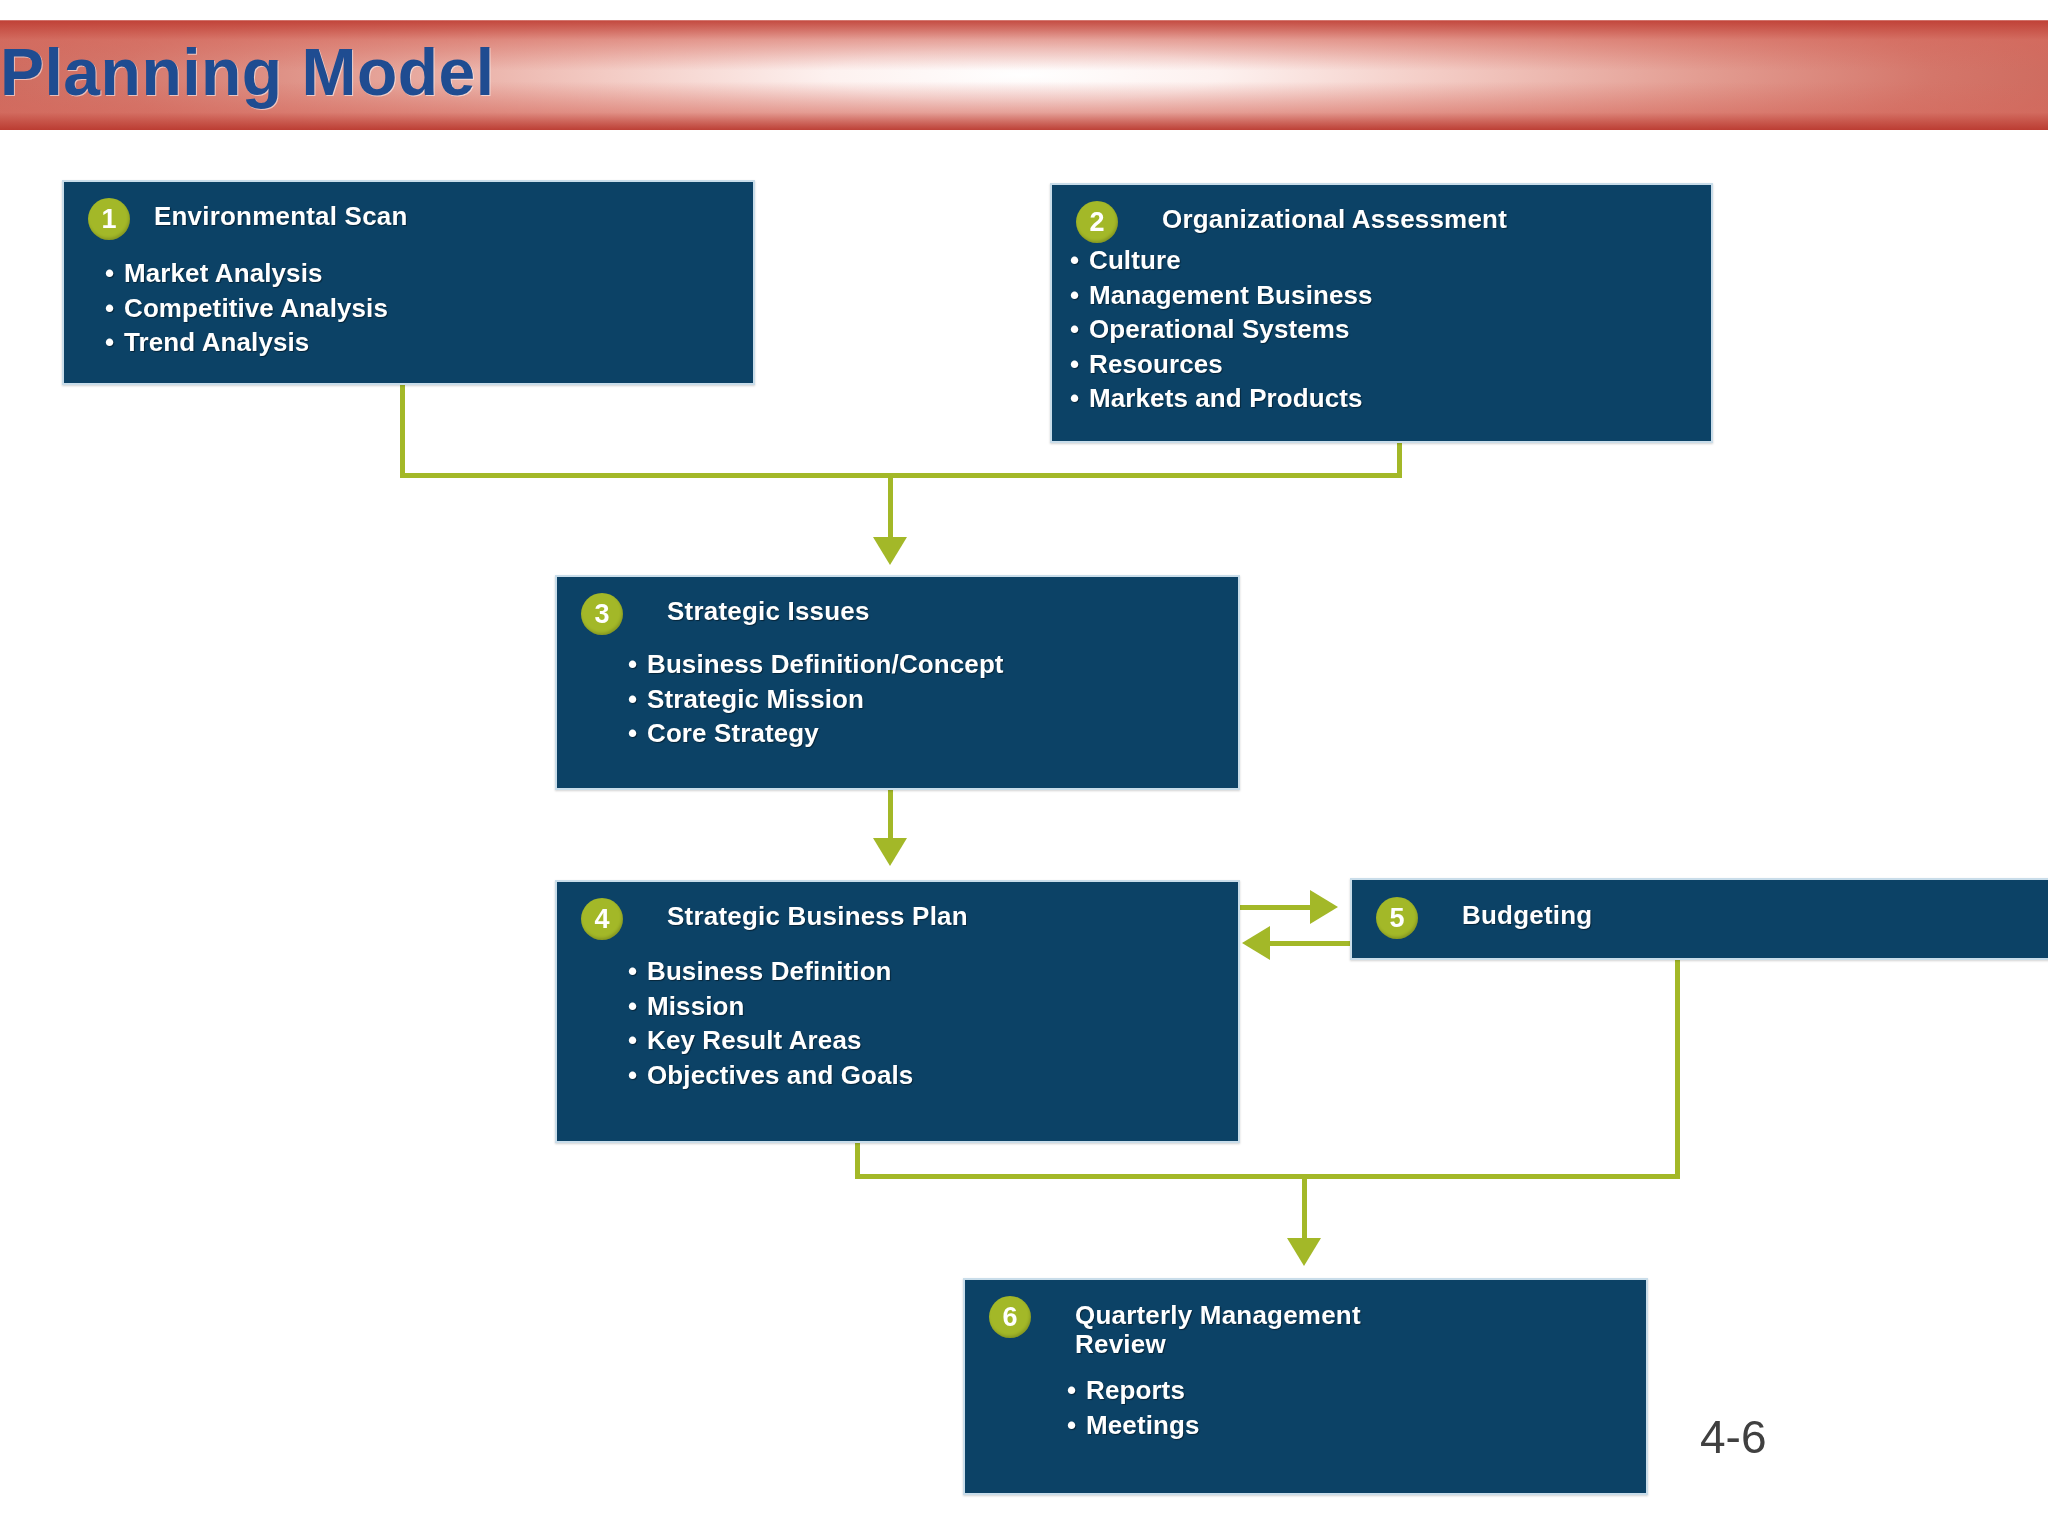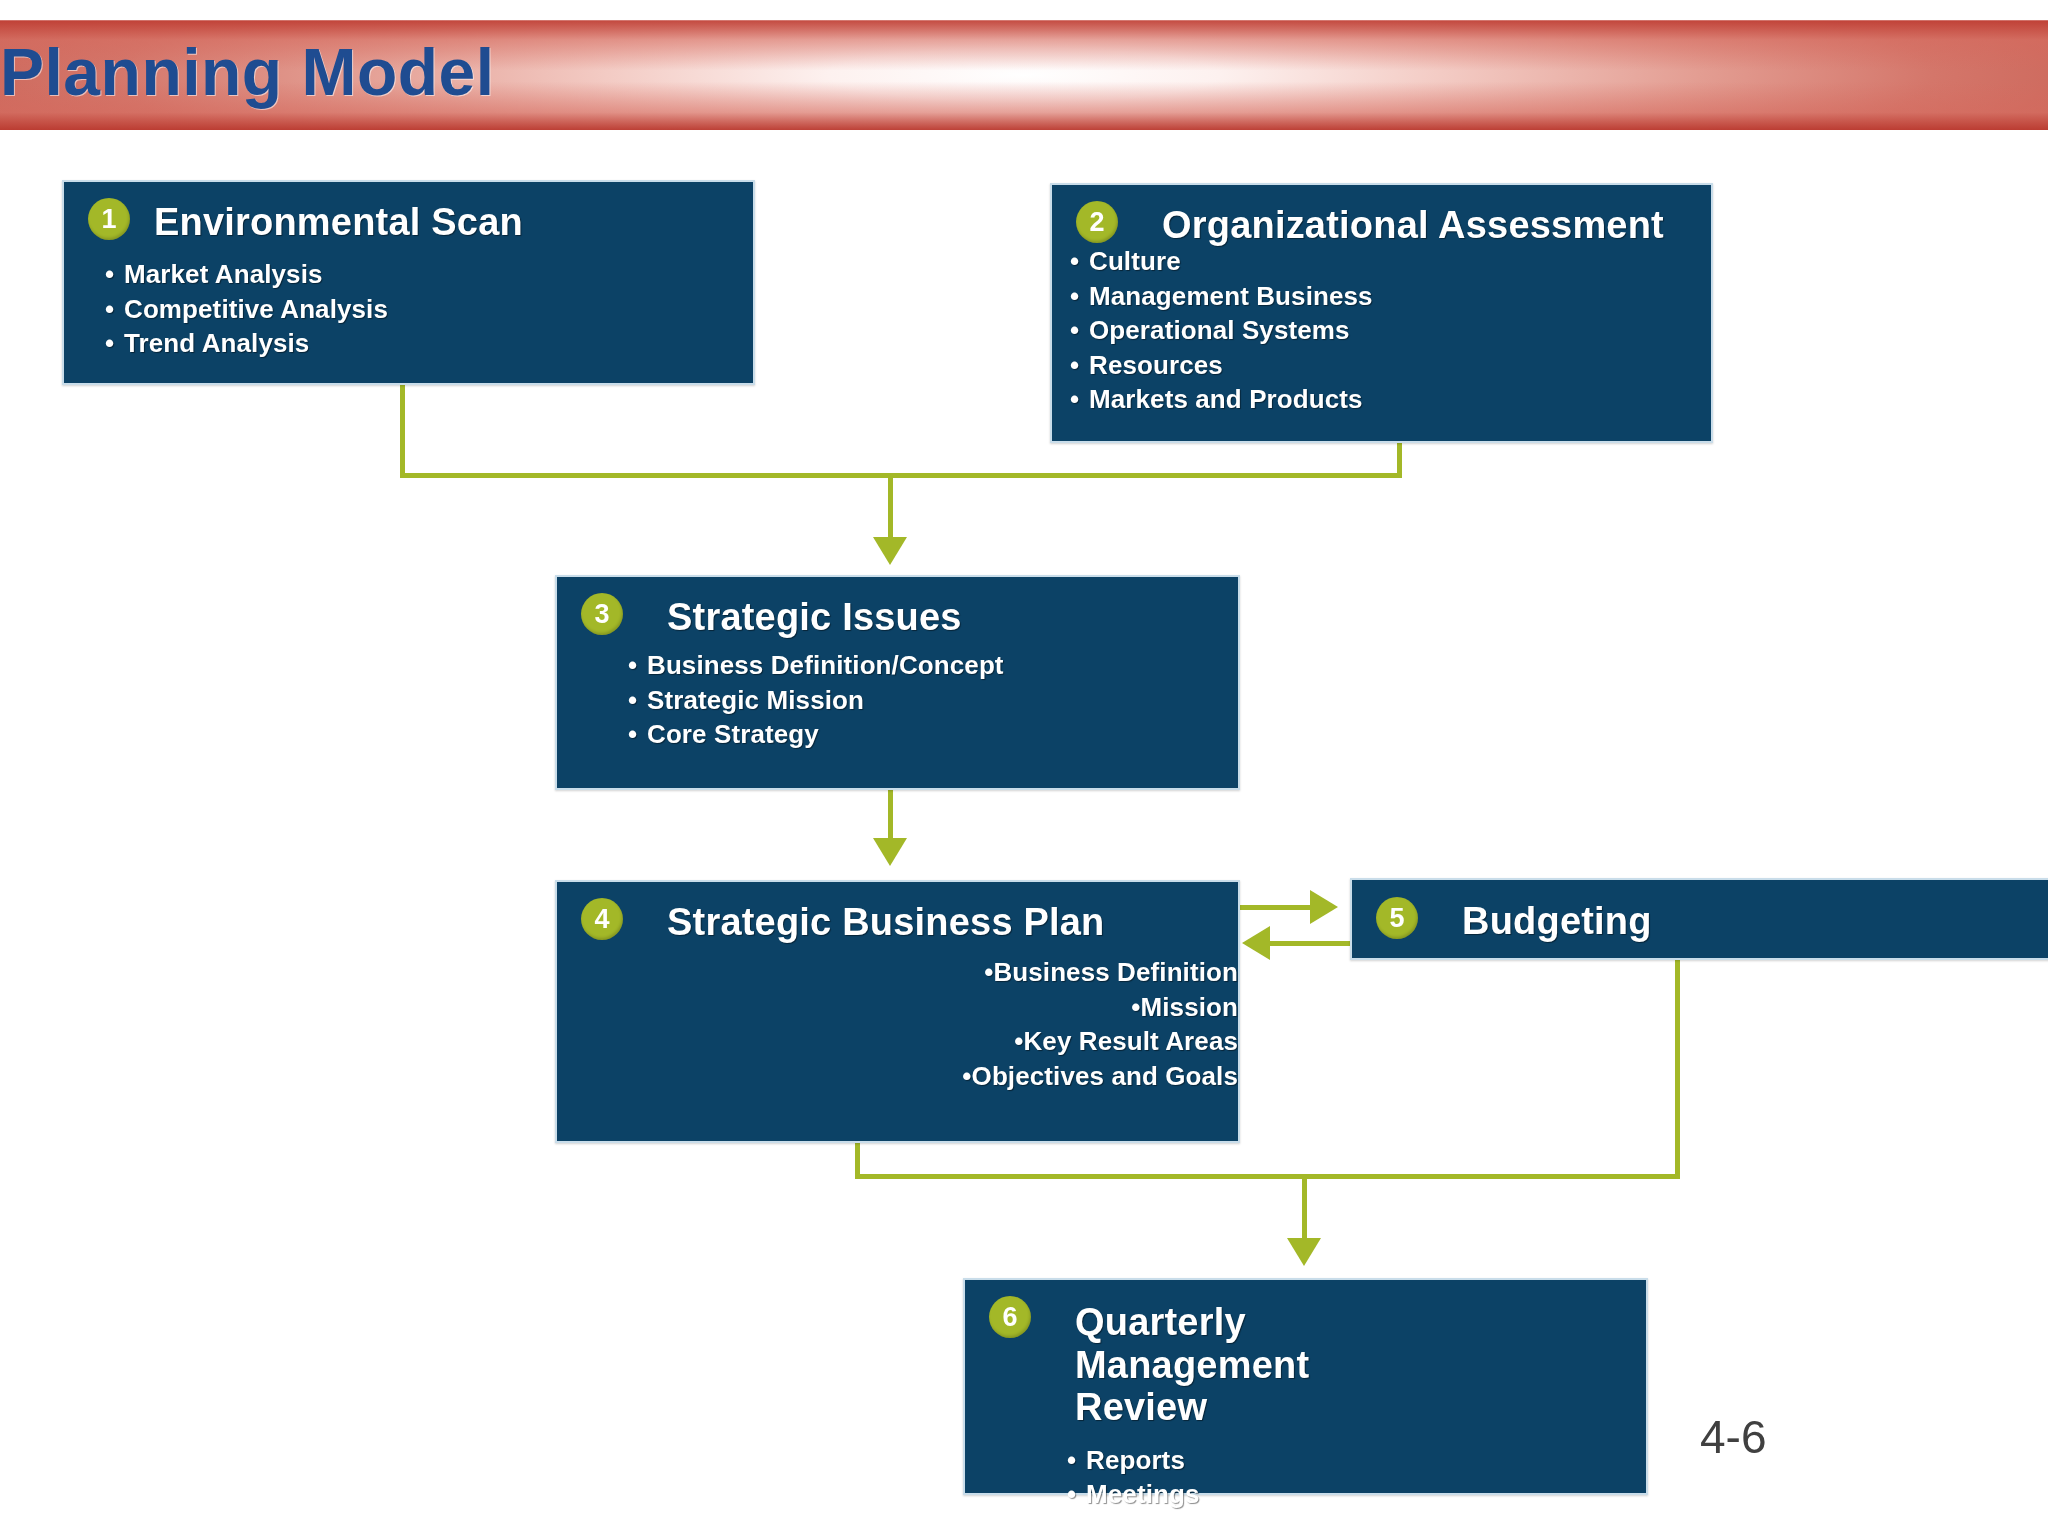--- a/index.html
+++ b/index.html
@@ -77,21 +77,21 @@
     background: #a3b828;
     color: #ffffff;
     font-size: 27px;
     font-weight: bold;
     line-height: 42px;
     text-align: center;
     box-shadow: inset -1px -2px 3px rgba(0,0,0,0.18);
   }
   .pbox-title {
     margin-left: 24px;
-    font-size: 38px;
+    font-size: 26px;
     font-weight: bold;
     line-height: 1.0;
     padding-top: 5px;
     letter-spacing: 0.2px;
     text-shadow: 1px 1px 1px rgba(0,0,0,0.45);
   }
   .pbox-list {
     margin: 16px 0 0 0;
     padding: 0 0 0 60px;
     list-style: none;
@@ -115,21 +115,21 @@
   #box2 { left: 1050px; top: 183px;  width: 663px;  height: 260px; }
   #box3 { left: 555px;  top: 575px;  width: 685px;  height: 215px; }
   #box4 { left: 555px;  top: 880px;  width: 685px;  height: 263px; }
   #box5 { left: 1350px; top: 878px;  width: 720px;  height: 82px;  }
   #box6 { left: 963px;  top: 1278px; width: 685px;  height: 217px; }
 
   #box2 .pbox-list, #box3 .pbox-list, #box4 .pbox-list,
   #box6 .pbox-list { padding-left: 90px; }
   #box2 .pbox-list { margin-top: 0; padding-left: 37px; }
   #box3 .pbox-list { margin-top: 12px; }
-  #box4 .pbox-list { margin-top: 14px; text-align: right; }
+  #box4 .pbox-list { margin-top: 14px; }
   #box6 .pbox-list { margin-top: 14px; margin-left: 31px; }
   #box2 .pbox-title, #box3 .pbox-title,
   #box4 .pbox-title, #box5 .pbox-title,
   #box6 .pbox-title { margin-left: 44px; }
   #box5 .pbox-head { padding-top: 17px; }
   #box6 .pbox-title { line-height: 1.12; }
 
   
   .conn {
     position: absolute;

